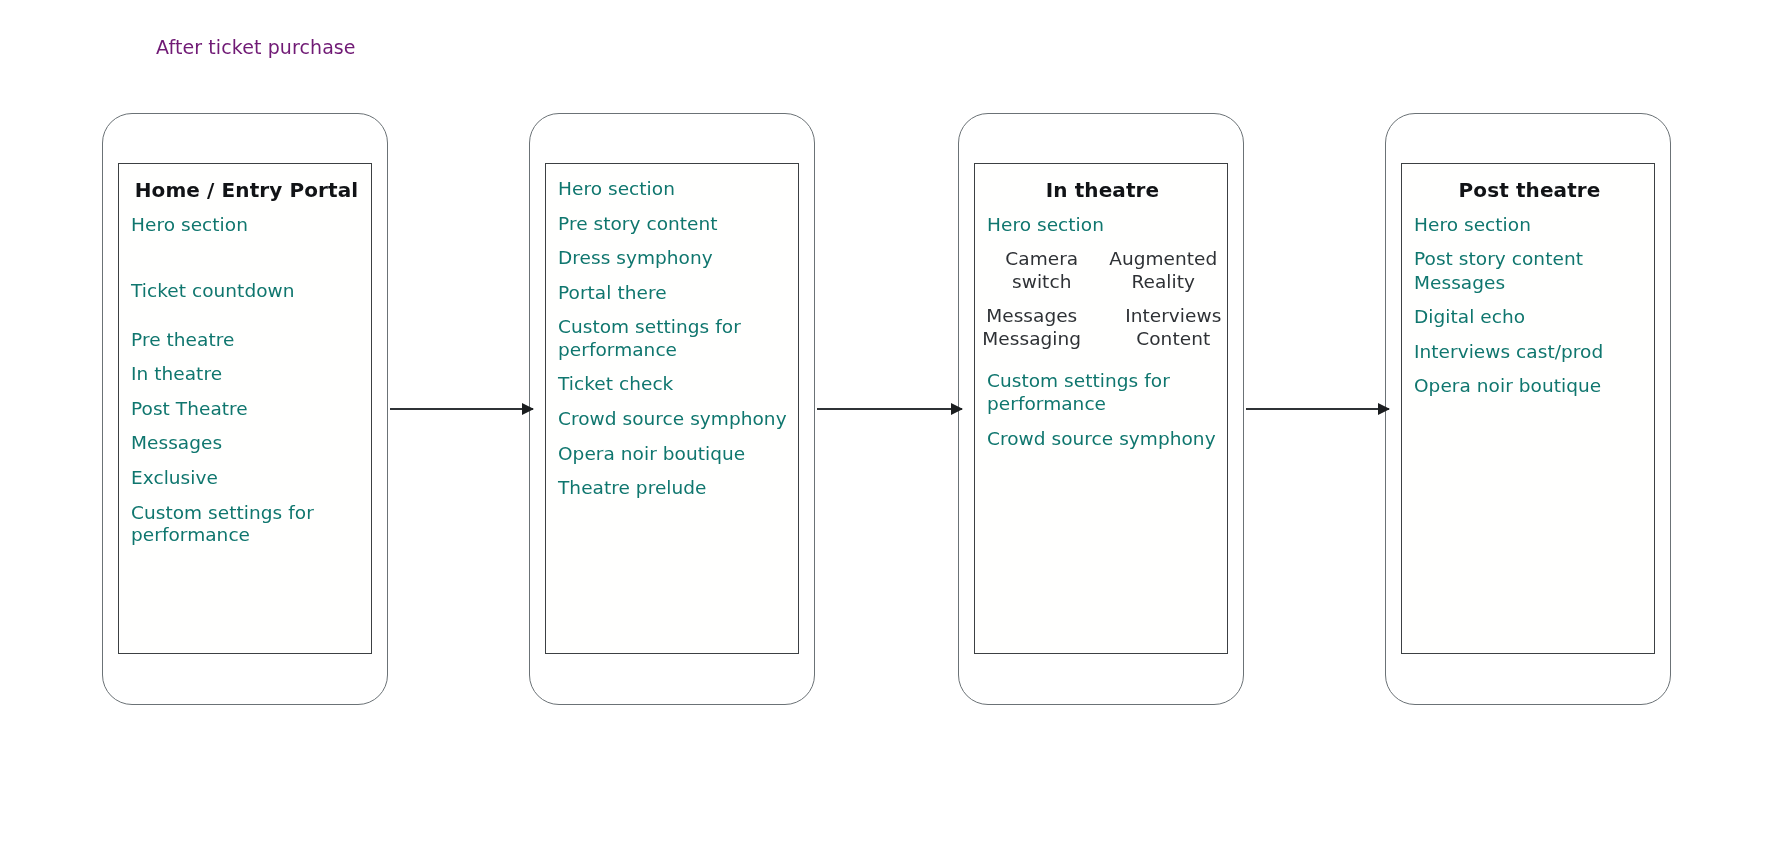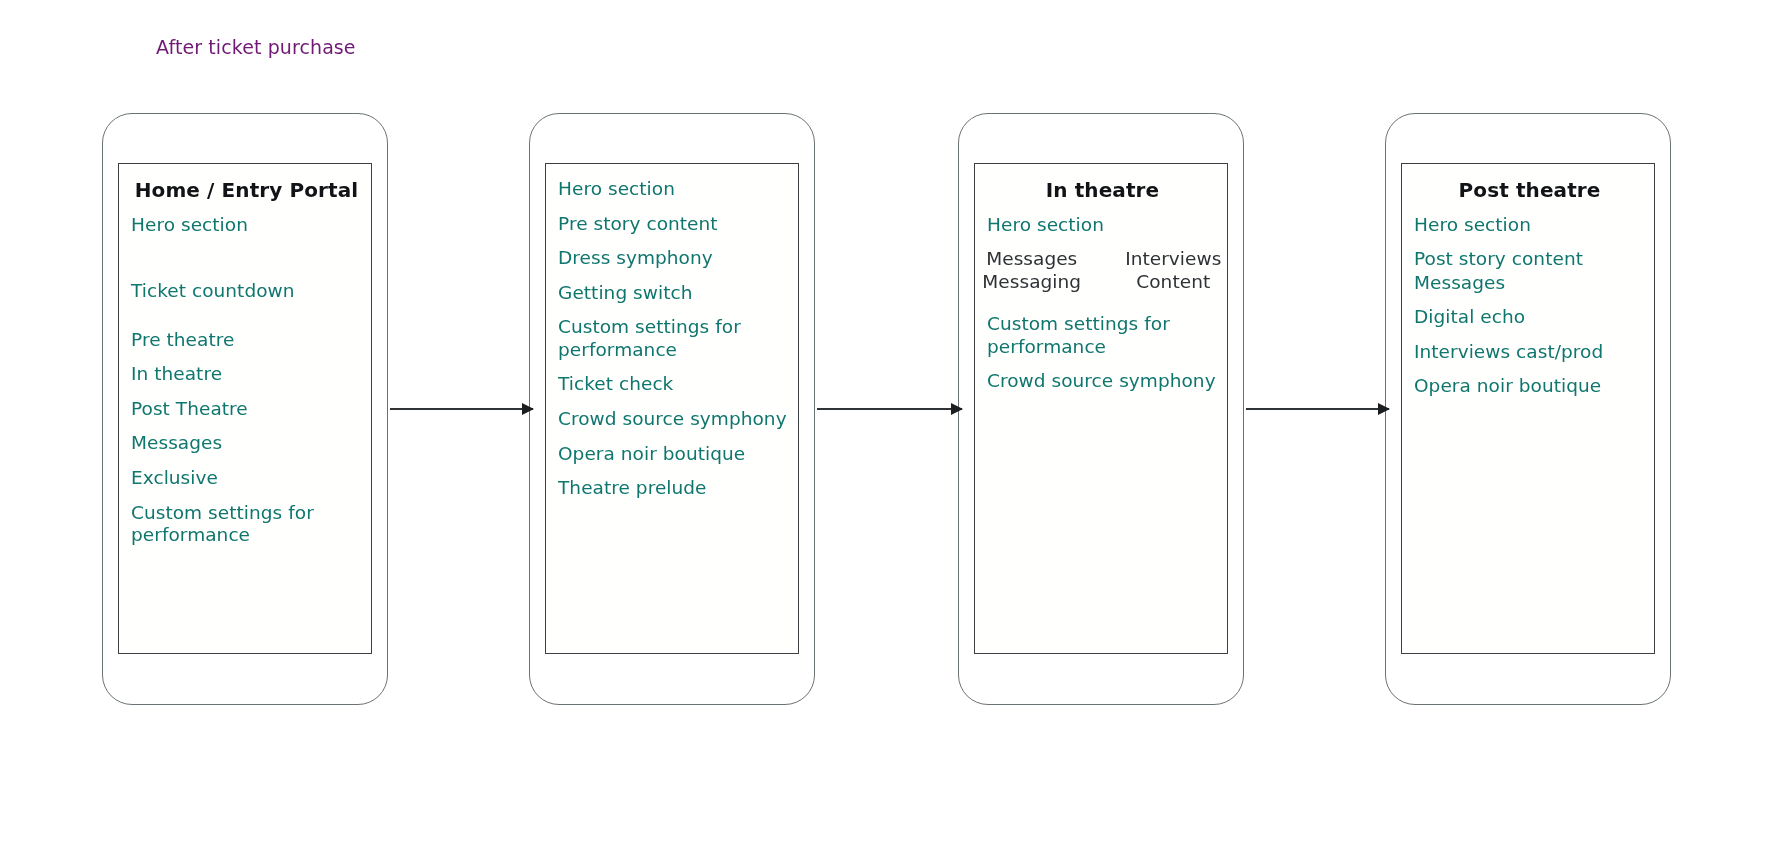--- a/index.html
+++ b/index.html
@@ -146,34 +146,38 @@
       <div class="item">Exclusive</div>
       <div class="item">Custom settings for performance</div>
     </div>
   </div>
 
   <div class="phone phone-2">
     <div class="screen">
       <div class="item">Hero section</div>
       <div class="item">Pre story content</div>
       <div class="item">Dress symphony</div>
-      <div class="item">Getting switch</div>
+      <div class="item">Portal there</div>
       <div class="item">Custom settings for performance</div>
       <div class="item">Ticket check</div>
       <div class="item">Crowd source symphony</div>
       <div class="item">Opera noir boutique</div>
       <div class="item">Theatre prelude</div>
     </div>
   </div>
 
   <div class="phone phone-3">
     <div class="screen">
       <div class="screen-title">In theatre</div>
       <div class="item">Hero section</div>
 
+      <div class="row2">
+        <div class="col">Camera switch</div>
+        <div class="col">Augmented Reality</div>
+      </div>
 
       <div class="row2 gapbelow">
         <div class="col">Messages Messaging</div>
         <div class="col">Interviews Content</div>
       </div>
 
       <div class="item">Custom settings for performance</div>
       <div class="item">Crowd source symphony</div>
     </div>
   </div>

